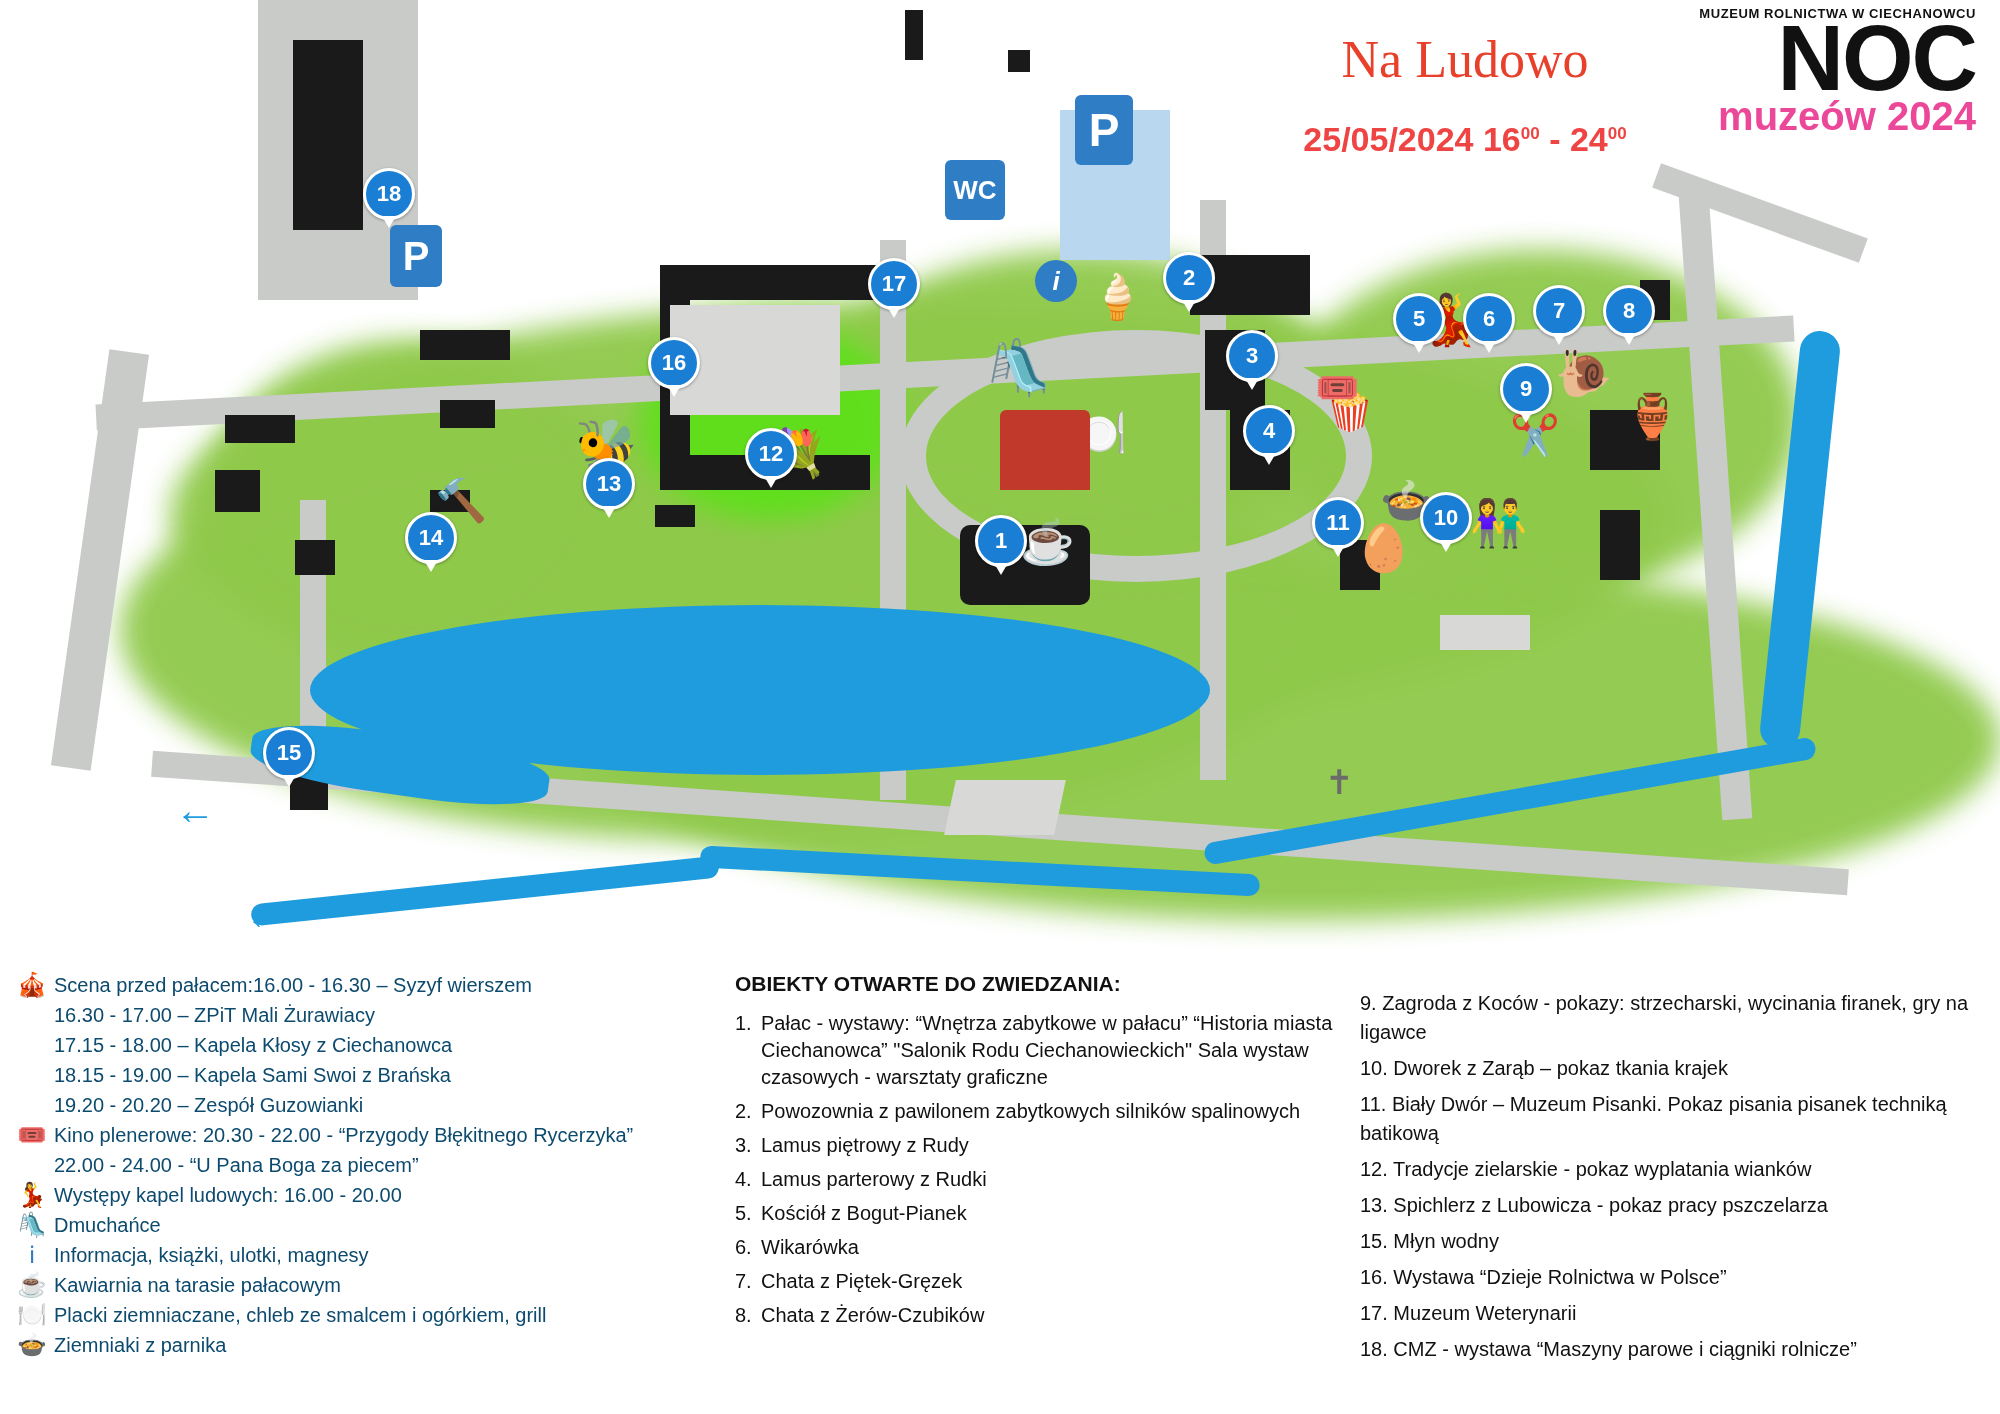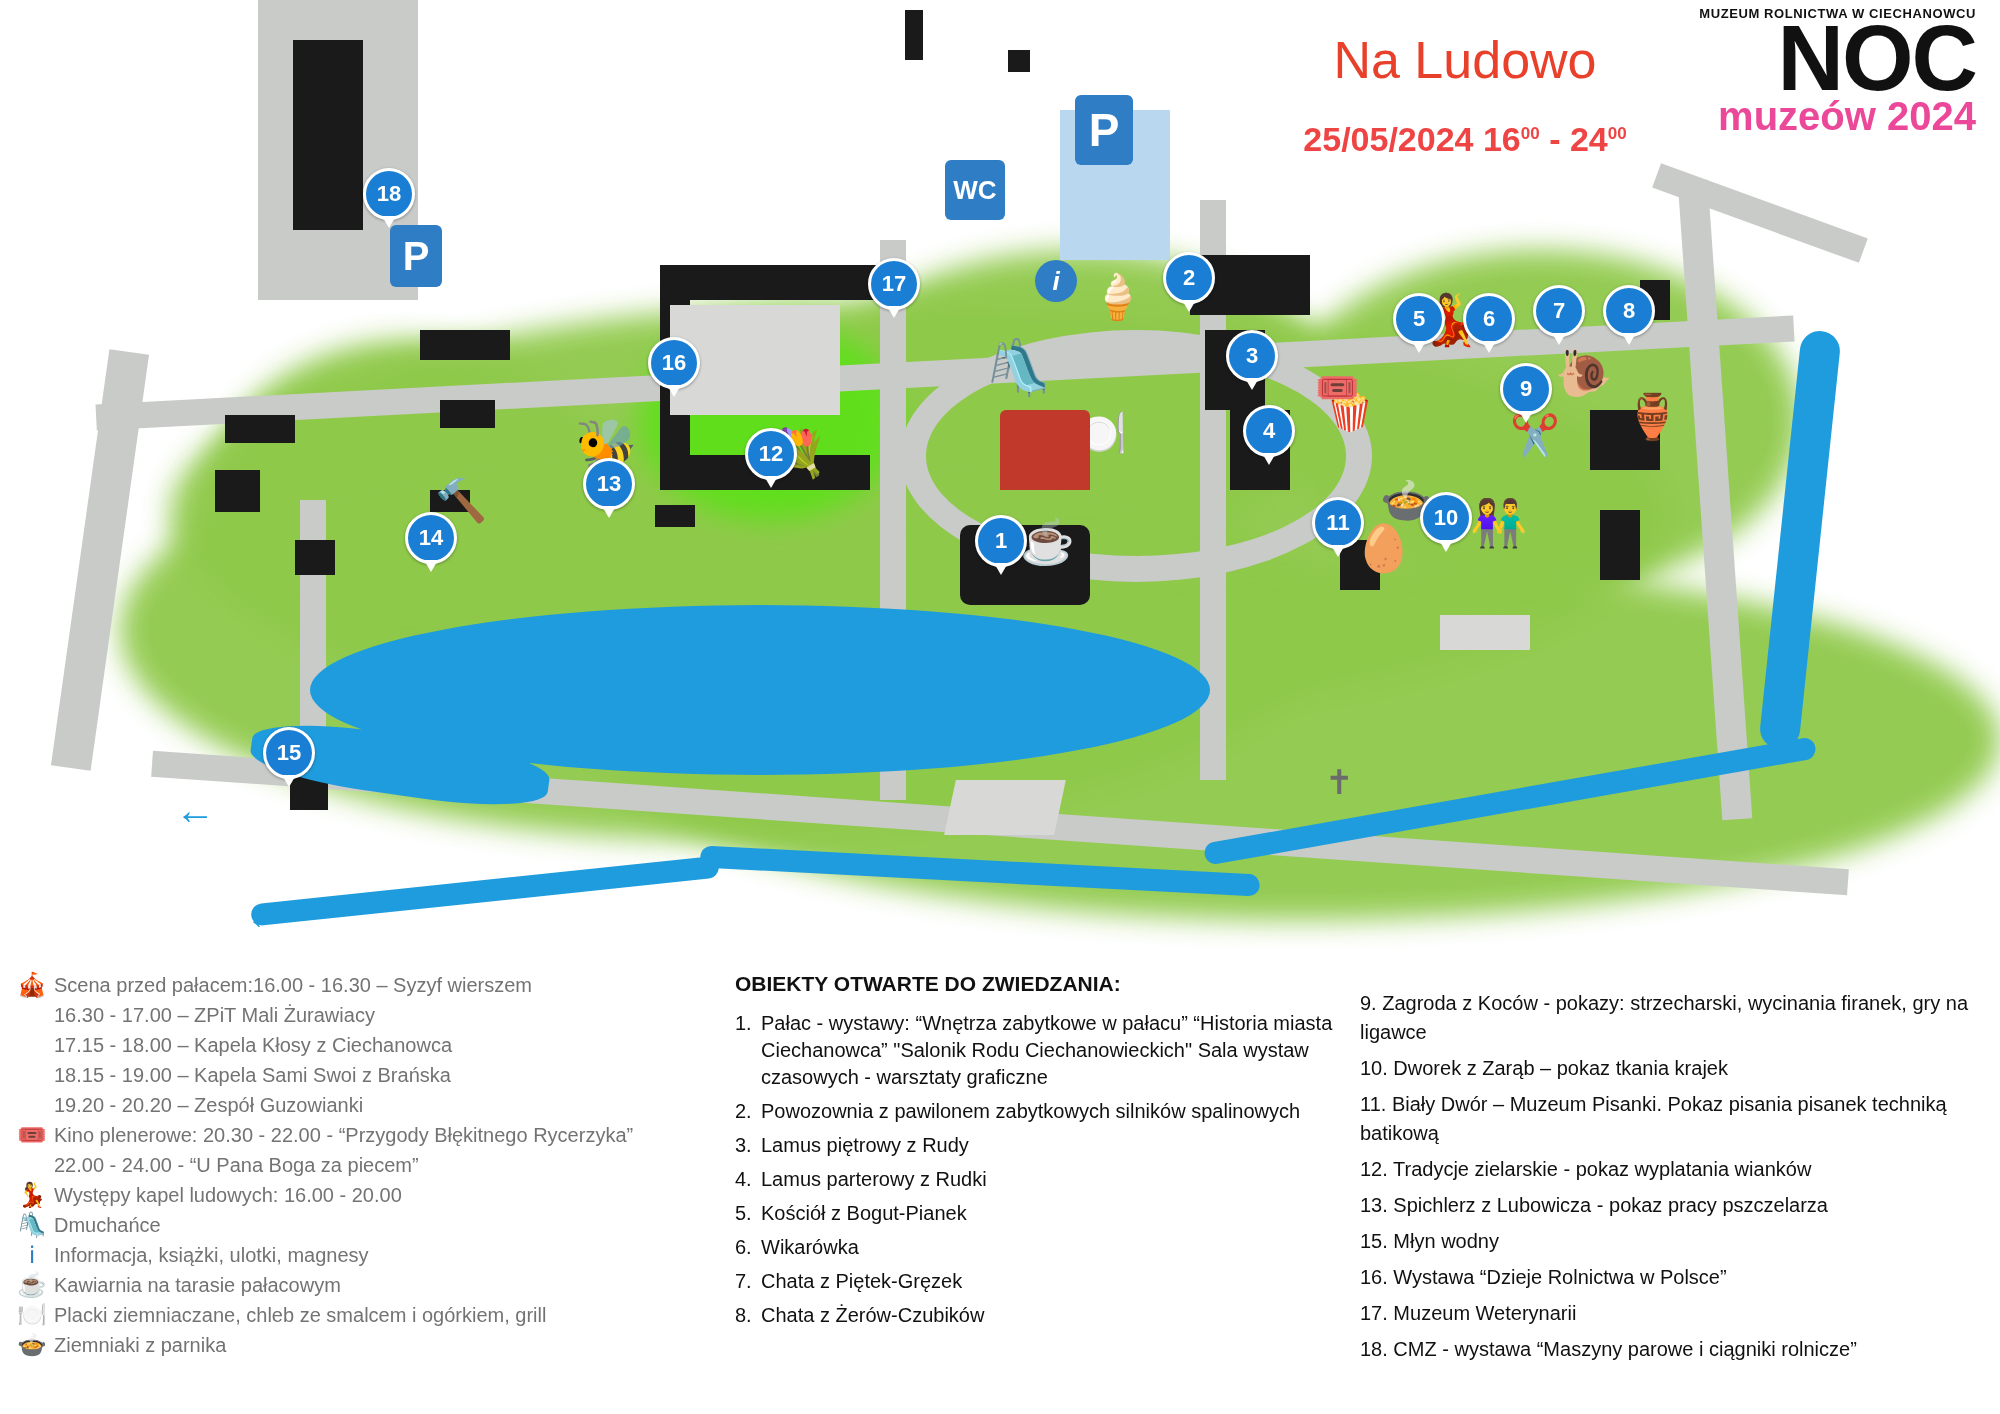--- a/index.html
+++ b/index.html
@@ -14,21 +14,21 @@
   .roadpoly{position:absolute;background:#c9cbc8;}
   .bldg{position:absolute;background:#1a1a1a;}
   .bldg.gray{background:#d8d8d6;}
   .water{position:absolute;background:#1f9cdd;}
   
   #brand{position:absolute;right:24px;top:6px;text-align:right;}
   #brand .museum-line{font-size:13px;letter-spacing:.6px;font-weight:bold;color:#111;}
   #brand .noc{font-size:92px;font-weight:bold;letter-spacing:-2px;line-height:.82;color:#111;}
   #brand .muz{font-size:40px;font-weight:bold;line-height:1;color:#ec4899;}
   #title-naludowo{position:absolute;left:1255px;top:30px;width:420px;text-align:center;
-    font-family:Liberation Sans, sans-serif;color:#e8402a;font-size:52px;}
+    font-family:Liberation Serif, serif;color:#e8402a;font-size:52px;}
   #title-date{position:absolute;left:1245px;top:120px;width:440px;text-align:center;
     color:#ef4444;font-size:34px;font-weight:bold;}
   #title-date sup{font-size:17px;}
   
   .pin{position:absolute;width:46px;height:46px;border-radius:50%;
     background:#1a7fd4;border:3px solid #ffffff;color:#fff;font-size:22px;font-weight:bold;
     display:flex;align-items:center;justify-content:center;
     box-shadow:0 1px 3px rgba(0,0,0,.35);}
   .pin:after{content:"";position:absolute;bottom:-11px;left:50%;margin-left:-7px;
     border-left:7px solid transparent;border-right:7px solid transparent;border-top:12px solid #ffffff;}
@@ -37,21 +37,21 @@
     display:flex;align-items:center;justify-content:center;font-weight:bold;}
   .emo{position:absolute;line-height:1;}
   
   #legend{position:absolute;left:0;top:960px;width:2000px;height:454px;}
   .col{position:absolute;top:12px;}
   #col1{left:10px;width:700px;}
   #col2{left:735px;width:610px;}
   #col3{left:1360px;width:630px;margin-top:17px;}
   .leg-row{display:flex;align-items:flex-start;margin-bottom:4px;}
   .leg-ico{width:44px;min-width:44px;text-align:center;font-size:24px;line-height:26px;}
-  .leg-txt{font-size:20px;line-height:26px;color:#737373;}
+  .leg-txt{font-size:20px;line-height:26px;color:#0c4a6e;}
   .indent{margin-left:44px;}
   .col-head{font-size:21px;font-weight:bold;color:#111;margin-bottom:14px;}
   .num-item{display:flex;font-size:20px;line-height:27px;color:#111;margin-bottom:7px;}
   .num-item .n{min-width:26px;}
   .plain-item{font-size:20px;line-height:29px;color:#111;margin-bottom:7px;}
 </style>
 </head>
 <body>
 
 <div id="map">

